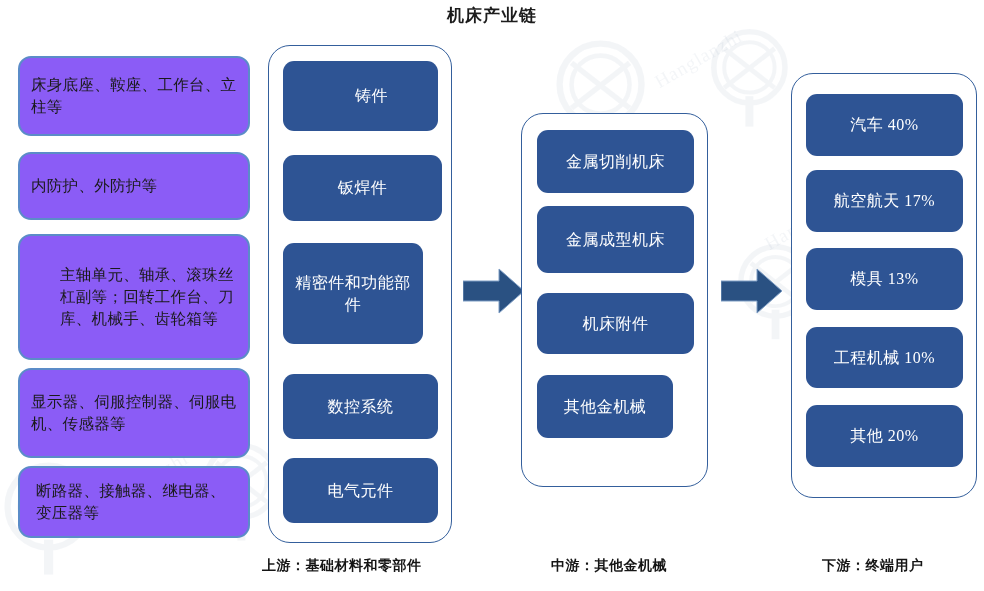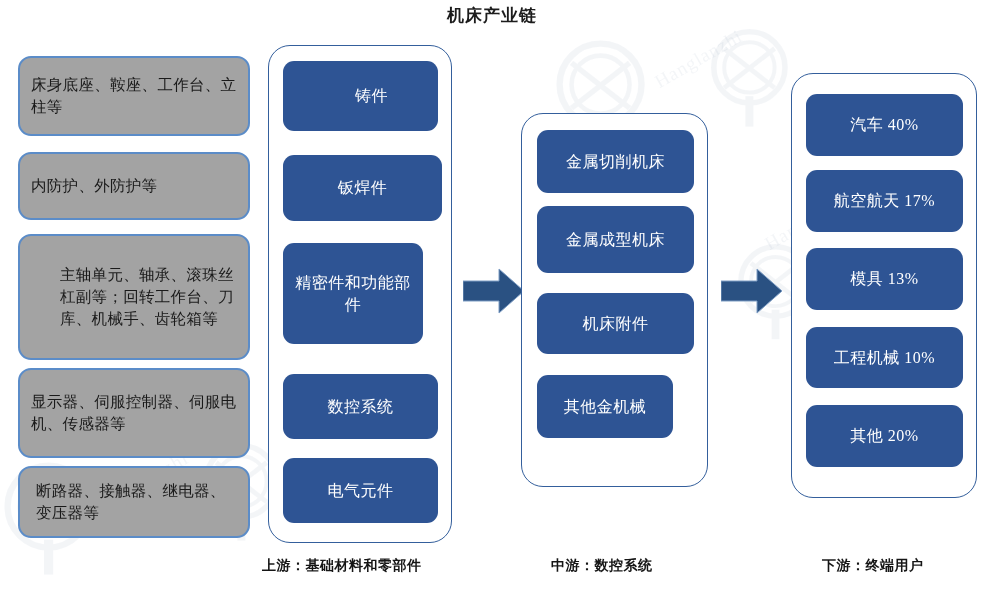--- a/index.html
+++ b/index.html
@@ -85,21 +85,21 @@
     color: #1c1c1c;
     letter-spacing: 1px;
   }
 
   
   .left-box {
     position: absolute;
     box-sizing: border-box;
     border: 2px solid #5b8cc8;
     border-radius: 13px;
-    background: #a3a3a3;
+    background: #8b5cf6;
     color: #1a1a1a;
     font-size: 15.5px;
     line-height: 1.42;
     padding: 6px 11px;
     display: flex;
     align-items: center;
     letter-spacing: 0.3px;
   }
 
   .column-shell {
@@ -232,15 +232,15 @@
 <div class="blue-box" style="left:806px; top:170px; width:157px; height:62px;">航空航天 17%</div>
 
 <div class="blue-box" style="left:806px; top:248px; width:157px; height:62px;">模具 13%</div>
 
 <div class="blue-box" style="left:806px; top:327px; width:157px; height:61px;">工程机械 10%</div>
 
 <div class="blue-box" style="left:806px; top:405px; width:157px; height:62px;">其他 20%</div>
 
 <div class="caption" style="left:262px; top:557px;">上游：基础材料和零部件</div>
 
-<div class="caption" style="left:551px; top:557px;">中游：数控系统</div>
+<div class="caption" style="left:551px; top:557px;">中游：其他金机械</div>
 
 <div class="caption" style="left:822px; top:557px;">下游：终端用户</div>
 
 </body></html>

